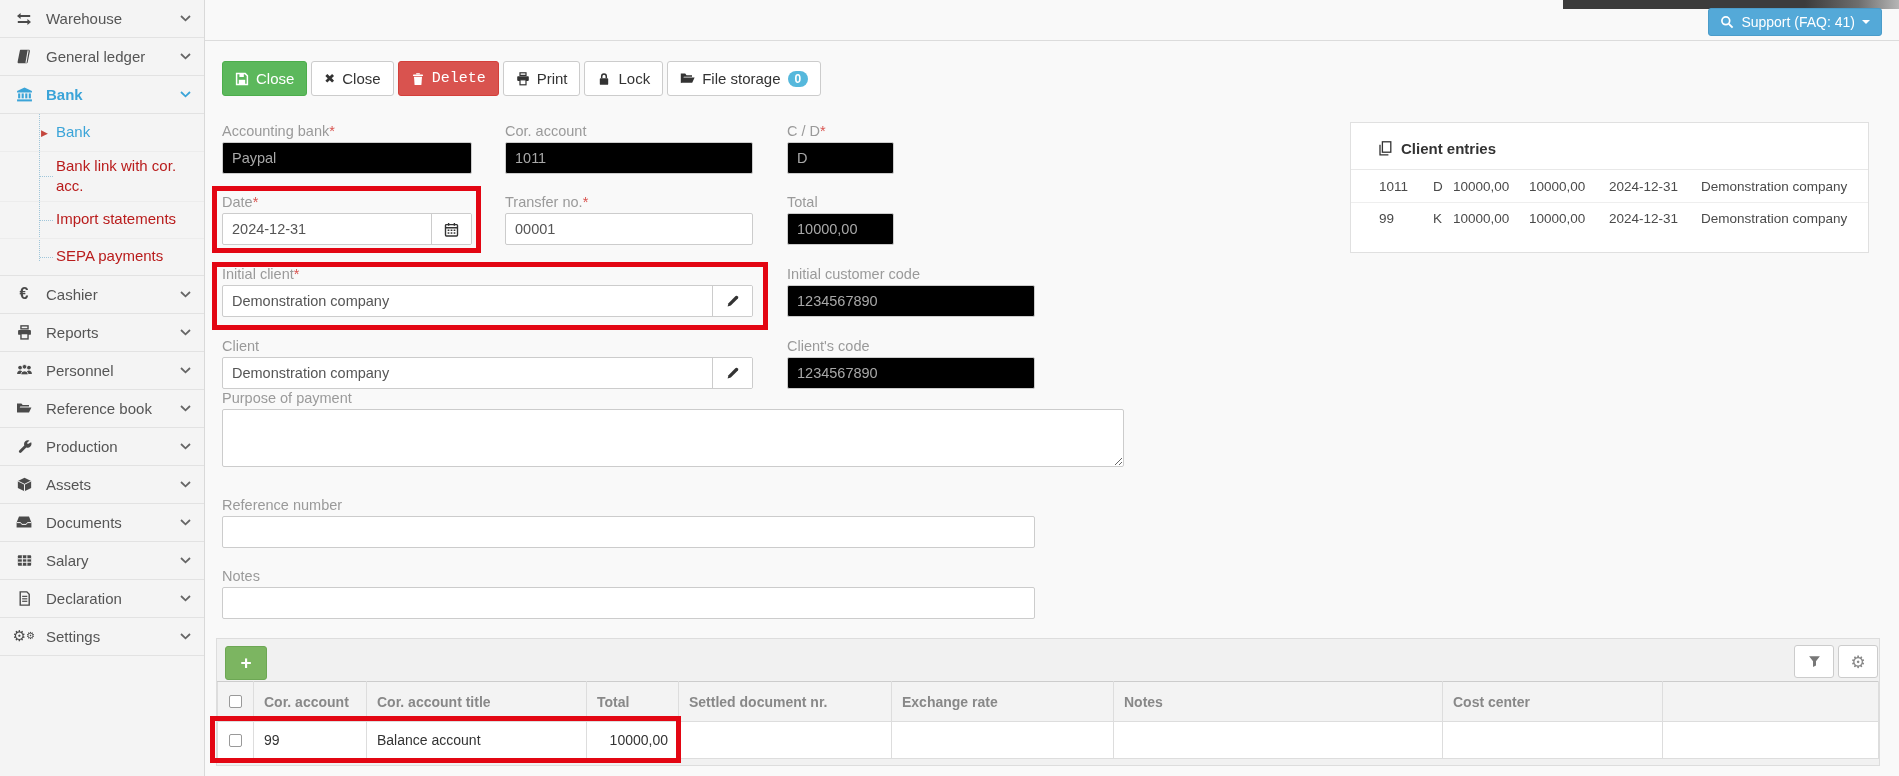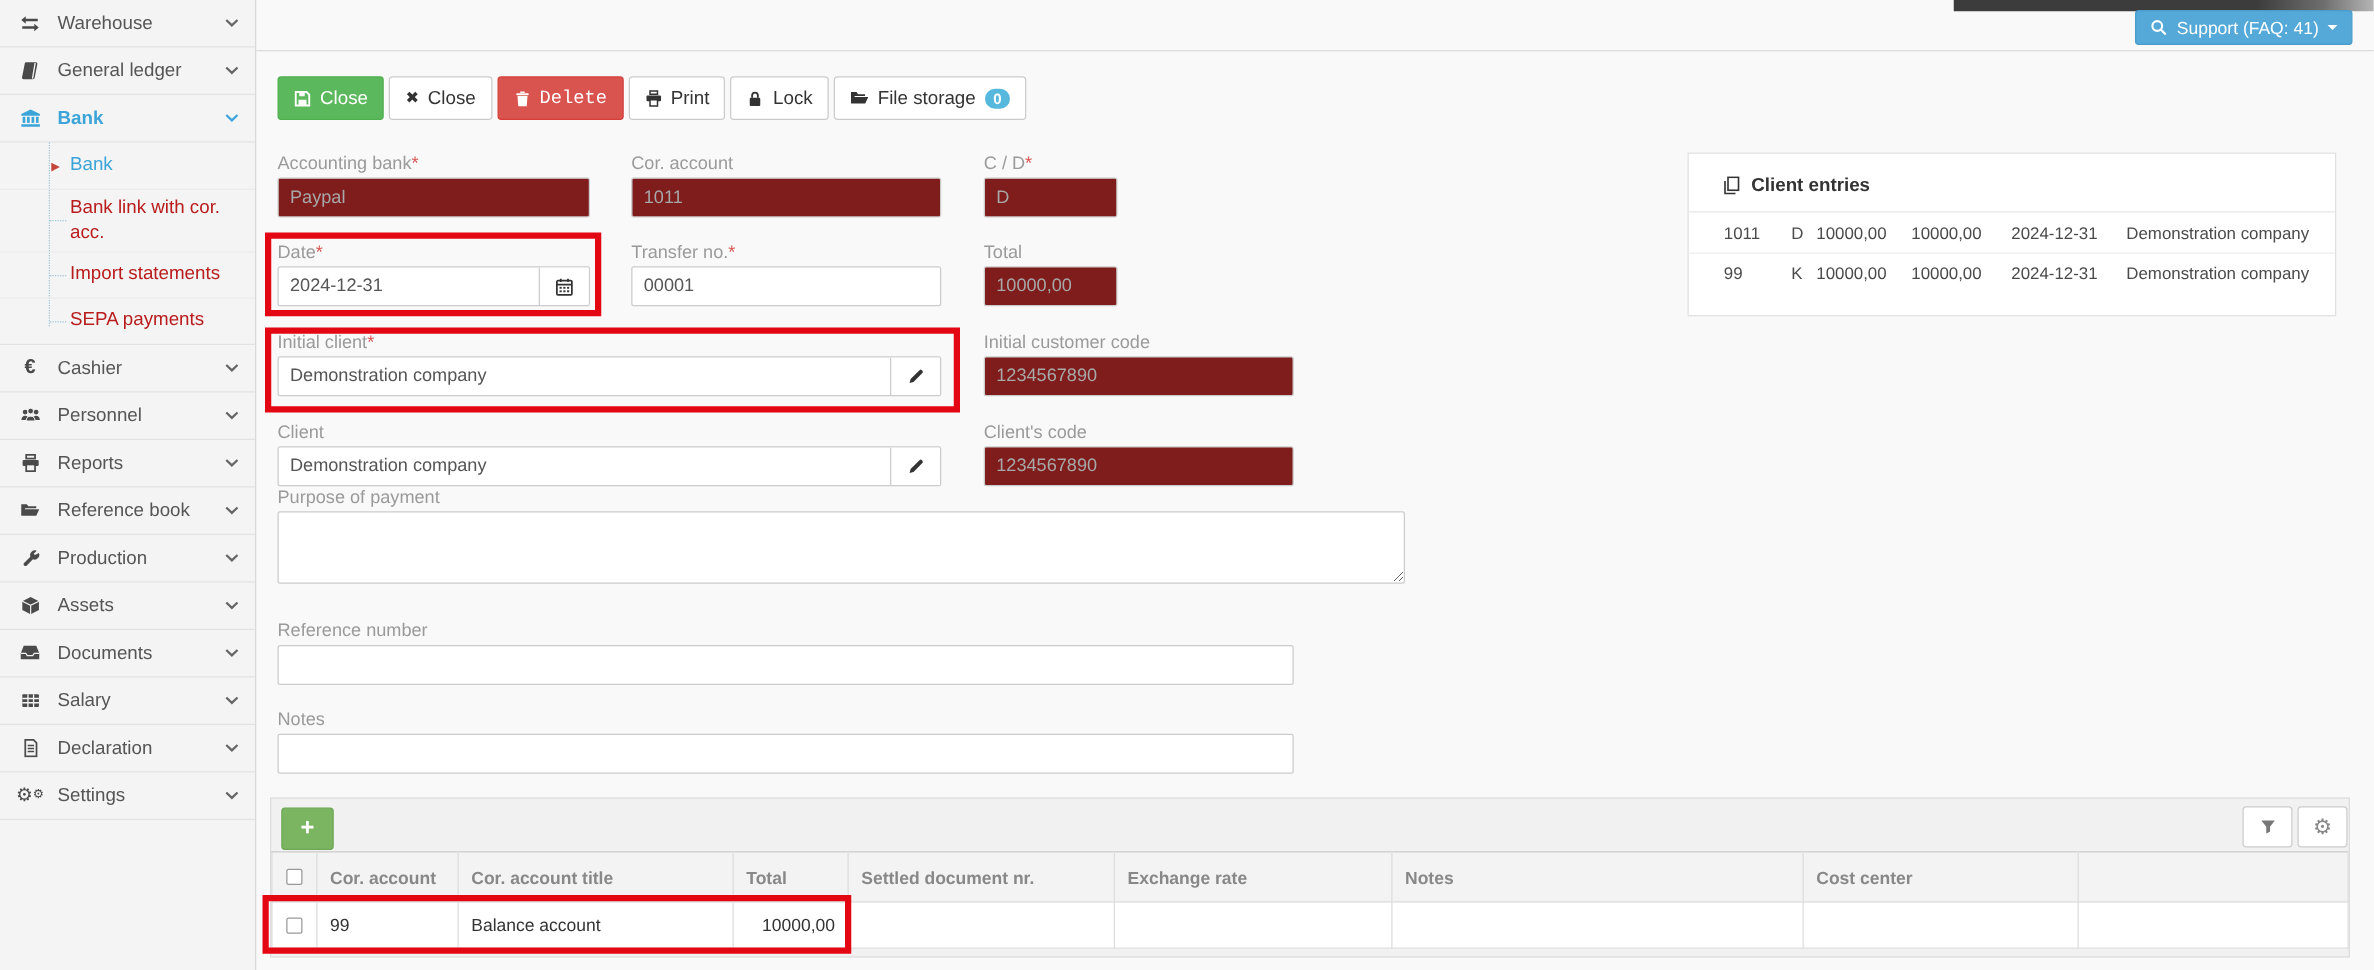--- a/index.html
+++ b/index.html
@@ -48,21 +48,21 @@
   .btn-danger  { background:#d9534f; border-color:#d43f3a; color:#fff;font-family:Liberation Mono, monospace; }
   .badge { background:#56b8dc; color:#fff; border-radius:10px; font-size:12px; font-weight:bold;
     padding:2px 7px; line-height:1; }
   .xmark { font-size:13px; font-family:"DejaVu Sans", sans-serif; }
   
   .fg { position:absolute; }
   .fg > label { display:block; font-size:14.5px; color:#9a9a9a; line-height:16px; margin-bottom:3px; white-space:nowrap; }
   .req { color:#d9534f; }
   .ctrl { height:32px; width:100%; border:1px solid #ccc; border-radius:2px; background:#fff;
     font-size:14.5px; color:#555; padding:0 9px; font-family:inherit; }
-  .ctrl:disabled { background:#7f1d1d; color:#a8a8a8; border-color:#ccc; }
+  .ctrl:disabled { background:#000000; color:#a8a8a8; border-color:#ccc; }
   .igroup { display:flex; height:32px; border:1px solid #ccc; border-radius:2px; background:#fff; overflow:hidden; }
   .igroup input { flex:1; border:none; outline:none; font-size:14.5px; color:#555; padding:0 9px; font-family:inherit; background:transparent; min-width:0; }
   .addon { width:40px; border-left:1px solid #ccc; display:flex; align-items:center; justify-content:center;
     color:#333; cursor:pointer; background:#fff; flex:0 0 40px; }
   textarea.ctrl { height:58px; resize:both; padding-top:6px; }
   
   .de-panel { position:absolute; left:1145px; top:122px; width:519px; height:131px;
     background:#fff; border:1px solid #e0e0e0; }
   .de-title { display:flex; align-items:center; gap:9px; padding:17px 16px 12px 27px;
     font-size:15px; font-weight:bold; color:#333; border-bottom:1px solid #e8e8e8; }
@@ -182,46 +182,46 @@
     <span class="lbl">Cashier</span>
     <span class="chev">
         <svg width="11" height="7" viewBox="0 0 11 7">
           <polyline points="1,1 5.5,5.3 10,1" fill="none" stroke="currentColor" stroke-width="1.8"></polyline>
         </svg>
       </span>
   </div>
 
   <div class="side-item">
     <span class="ic">
+      <svg width="15" height="15" viewBox="0 0 14 14">
+          <rect x="3.7" y="0.8" width="6.6" height="2.8" fill="none" stroke="#4a4a4a" stroke-width="1.3"></rect>
+          <rect x="1" y="4.6" width="12" height="4.6" rx="0.9" fill="#4a4a4a"></rect>
+          <rect x="3.7" y="8" width="6.6" height="5" fill="#f4f4f4" stroke="#4a4a4a" stroke-width="1.3"></rect>
+        </svg>
+    </span>
+    <span class="lbl">Reports</span>
+    <span class="chev">
+        <svg width="11" height="7" viewBox="0 0 11 7">
+          <polyline points="1,1 5.5,5.3 10,1" fill="none" stroke="currentColor" stroke-width="1.8"></polyline>
+        </svg>
+      </span>
+  </div>
+
+  <div class="side-item">
+    <span class="ic">
       <svg width="17" height="14" viewBox="0 0 16 14">
           <circle cx="3.6" cy="4.6" r="1.9" fill="#4a4a4a"></circle>
           <circle cx="12.4" cy="4.6" r="1.9" fill="#4a4a4a"></circle>
           <path d="M0.6 11c0-2.1 1.3-3.4 3-3.4 0.8 0 1.5 0.3 2 0.8L5 11z" fill="#4a4a4a"></path>
           <path d="M15.4 11c0-2.1-1.3-3.4-3-3.4-0.8 0-1.5 0.3-2 0.8l0.6 2.6z" fill="#4a4a4a"></path>
           <circle cx="8" cy="3.8" r="2.3" fill="#4a4a4a" stroke="#f4f4f4" stroke-width="0.8"></circle>
           <path d="M4.4 11.8c0-2.5 1.5-3.9 3.6-3.9s3.6 1.4 3.6 3.9z" fill="#4a4a4a" stroke="#f4f4f4" stroke-width="0.8"></path>
         </svg>
     </span>
     <span class="lbl">Personnel</span>
-    <span class="chev">
-        <svg width="11" height="7" viewBox="0 0 11 7">
-          <polyline points="1,1 5.5,5.3 10,1" fill="none" stroke="currentColor" stroke-width="1.8"></polyline>
-        </svg>
-      </span>
-  </div>
-
-  <div class="side-item">
-    <span class="ic">
-      <svg width="15" height="15" viewBox="0 0 14 14">
-          <rect x="3.7" y="0.8" width="6.6" height="2.8" fill="none" stroke="#4a4a4a" stroke-width="1.3"></rect>
-          <rect x="1" y="4.6" width="12" height="4.6" rx="0.9" fill="#4a4a4a"></rect>
-          <rect x="3.7" y="8" width="6.6" height="5" fill="#f4f4f4" stroke="#4a4a4a" stroke-width="1.3"></rect>
-        </svg>
-    </span>
-    <span class="lbl">Reports</span>
     <span class="chev">
         <svg width="11" height="7" viewBox="0 0 11 7">
           <polyline points="1,1 5.5,5.3 10,1" fill="none" stroke="currentColor" stroke-width="1.8"></polyline>
         </svg>
       </span>
   </div>
 
   <div class="side-item">
     <span class="ic">
       <svg width="16" height="14" viewBox="0 0 16 14">

